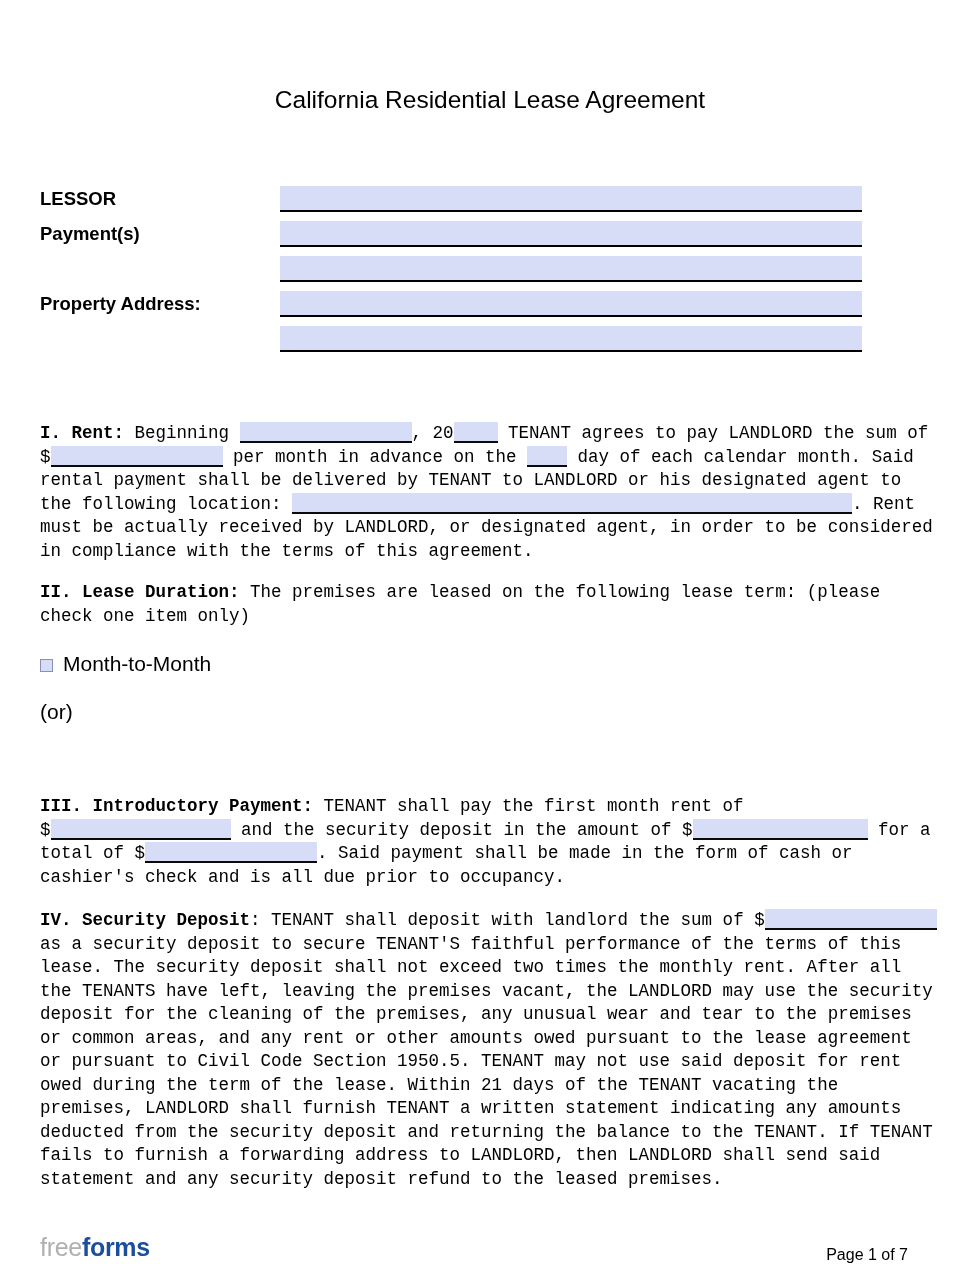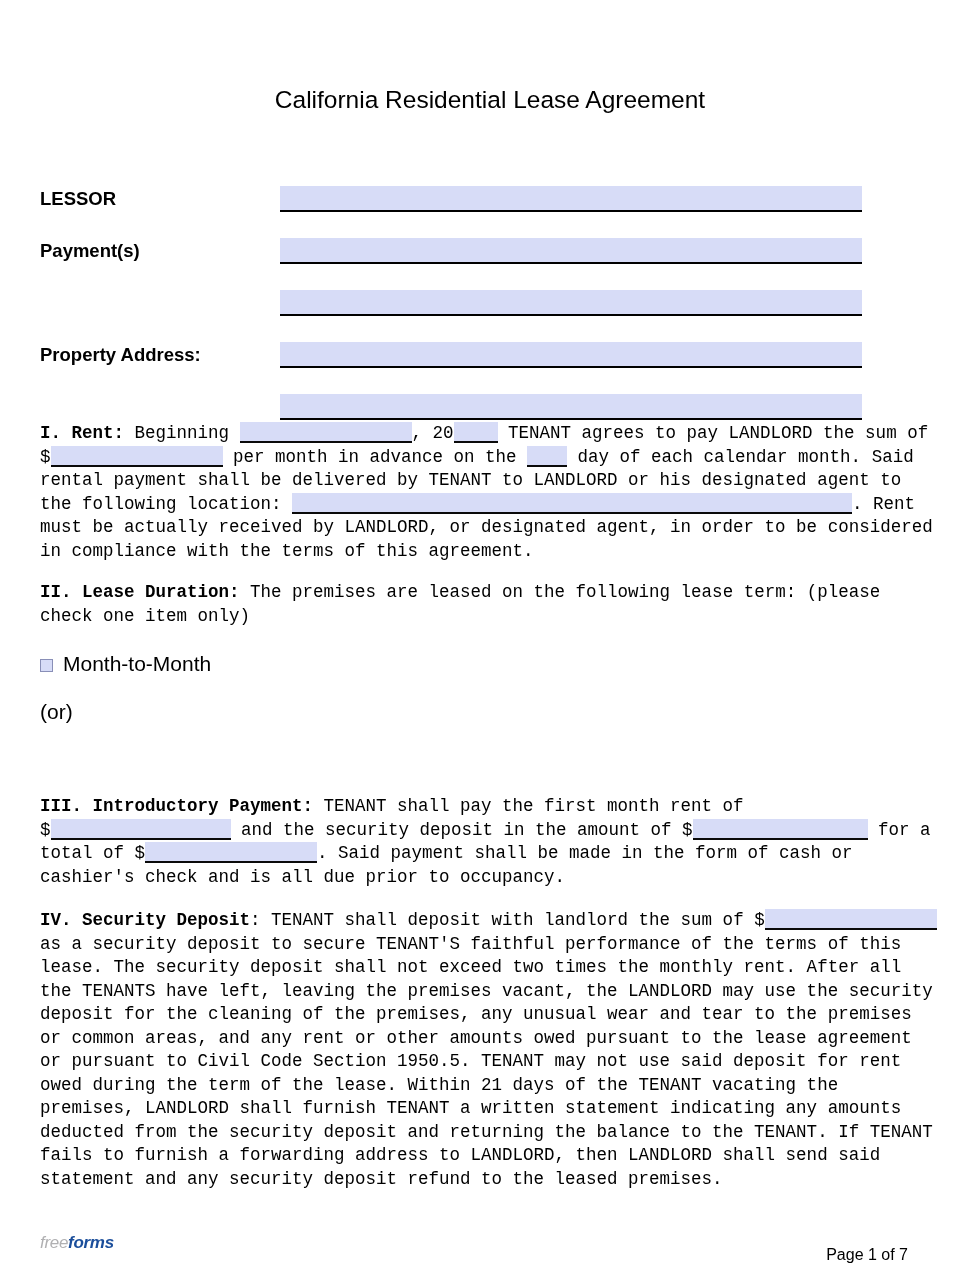--- a/index.html
+++ b/index.html
@@ -8,21 +8,21 @@
     position:relative; width:980px; height:1280px; background:#ffffff;
     font-family:"Liberation Sans", sans-serif; color:#000;
     overflow:hidden;
   }
   .doc-title {
     position:absolute; top:86px; left:0; width:100%;
     text-align:center; font-size:24.5px; font-weight:normal;
   }
   
   .parties { position:absolute; top:186px; left:40px; width:822px; }
-  .party-row { display:flex; align-items:flex-end; height:26px; margin-bottom:26px; }
+  .party-row { display:flex; align-items:flex-end; height:26px; margin-bottom:9px; }
   .party-label { width:240px; font-size:18.5px; font-weight:bold; padding-bottom:2px; }
   .party-field {
     width:582px; height:26px; background:#d7dcf7;
     border-bottom:2.5px solid #000;
   }
   
   .para {
     position:absolute; left:40px; width:900px;
     font-size:17.5px; line-height:23.5px; text-align:left;font-family:Liberation Mono, monospace;
   }
@@ -35,21 +35,21 @@
   .w175{width:175px} .w180{width:180px} .w560{width:560px}
   .nw { white-space:nowrap; }
   
   .check-row { position:absolute; left:40px; font-size:21px; line-height:23.5px; }
   .checkbox {
     display:inline-block; width:13px; height:13px; background:#d7dcf7;
     border:1.5px solid #898fb7; margin-right:10px; vertical-align:-1px;
     cursor:pointer;
   }
   
-  .logo { position:absolute; left:40px; top:1233px; font-size:17px; letter-spacing:-0.3px;font-style:italic; }
+  .logo { position:absolute; left:40px; top:1233px; font-size:25px; letter-spacing:-0.3px; }
   .logo-free { color:#b0b0b2; }
   .logo-forms { color:#1b4e9b; font-weight:bold; }
   .page-indicator { position:absolute; top:1246px; right:72px; font-size:16px;margin-left:12px; }
 </style>
 </head>
 <body>
 
 <div class="page">
 
   <div class="doc-title">California Residential Lease Agreement</div>

